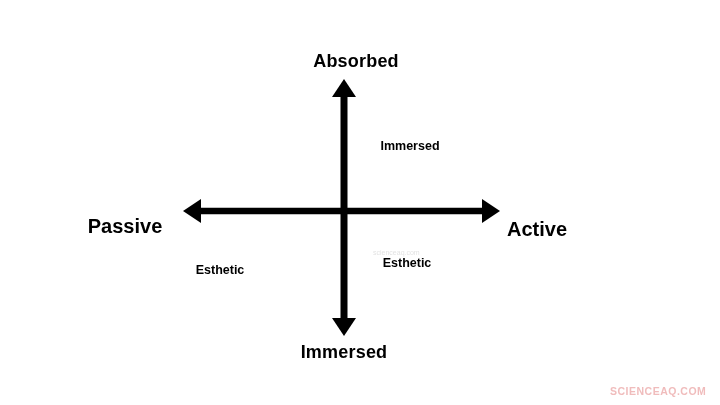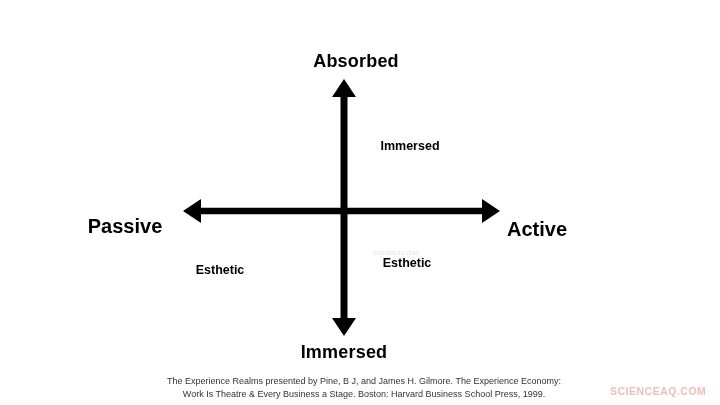--- a/index.html
+++ b/index.html
@@ -98,22 +98,18 @@
   <div class="label axis-end-label-md" style="left:125px; top:215px;">Passive</div>
 
   <div class="label axis-end-label-md" style="left:537px; top:218px;">Active</div>
 
   <div class="label quadrant-label" style="left:212px; top:263px;padding-left:16px;">Esthetic</div>
 
   <div class="label quadrant-label" style="left:407px; top:256px;">Esthetic</div>
 
   <div class="label axis-end-label-lg" style="left:344px; top:342px;text-align:center;">Immersed</div>
 
-  <div class="citation">
-    <div>The Experience Realms presented by Pine, B J, and James H. Gilmore. The Experience Economy:</div>
-    <div>Work Is Theatre &amp; Every Business a Stage. Boston: Harvard Business School Press, 1999.</div>
-  </div>
 
   <div class="watermark-faint">scienceaq.com</div>
 
   <div class="watermark-corner">SCIENCEAQ.COM</div>
 
 </div>
 
 </body></html>

